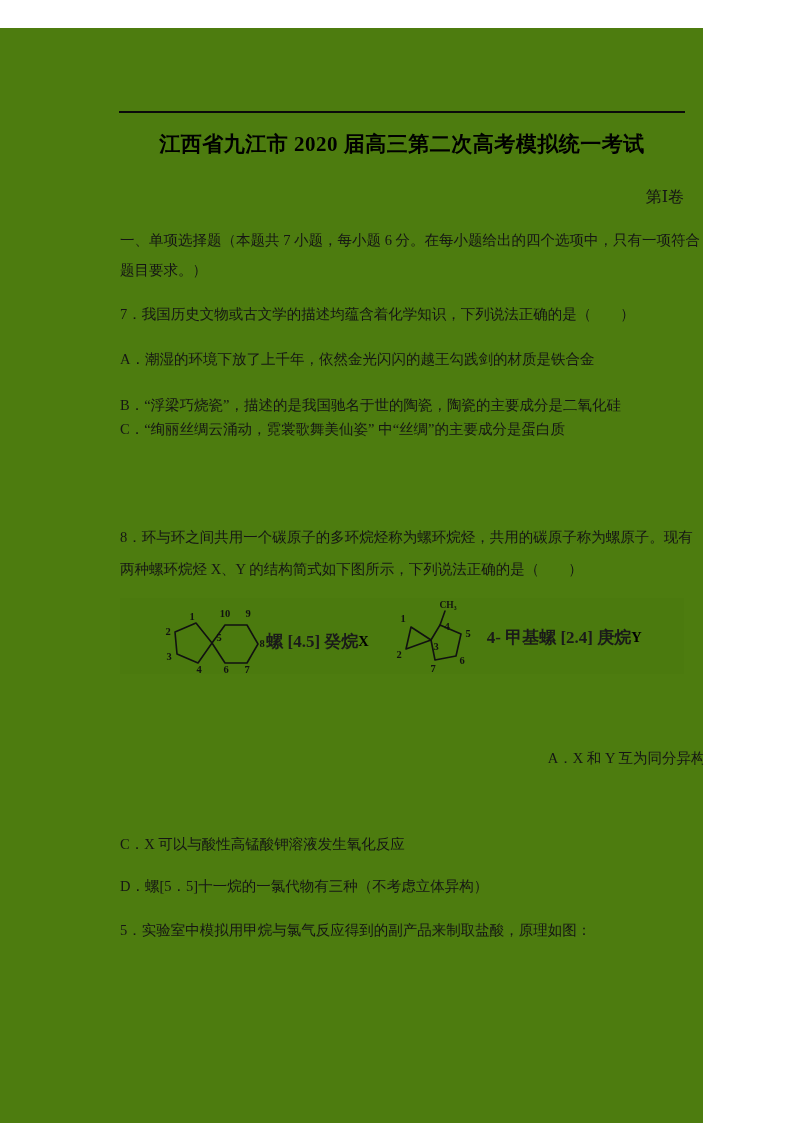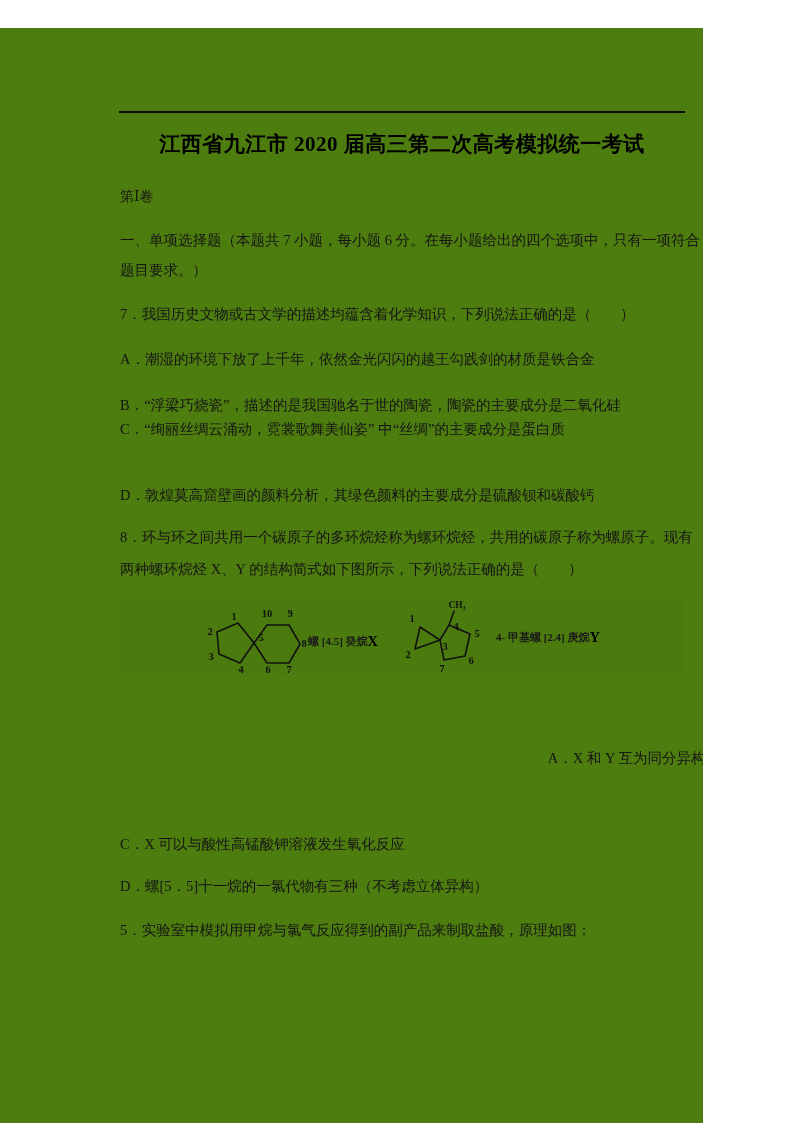--- a/index.html
+++ b/index.html
@@ -21,21 +21,21 @@
     border-top: 2px solid #0a0a0a; height: 0;
   }
   .title {
     position: absolute; top: 99px; left: 120px; width: 564px;
     text-align: center; font-size: 21px; font-weight: bold;
     color: #000; letter-spacing: 0.5px; line-height: 34px;
     white-space: nowrap;
   }
   .volume {
     position: absolute; top: 158px; left: 120px; width: 564px;
-    text-align: left; font-size: 14px; line-height: 22px;
+    text-align: right; font-size: 16px; line-height: 22px;
   }
   .line {
     position: absolute; left: 120px; width: 600px;
     font-size: 14.5px; line-height: 30px; white-space: nowrap;
   }
   .intro1 { top: 197px; }
   .intro2 { top: 227px; }
   .q7stem { top: 271px; }
   .q7a { top: 316px; }
   .q7b { top: 362px; }
@@ -58,21 +58,21 @@
   .ring { fill: none; stroke: #111; stroke-width: 1.6; stroke-linejoin: round; stroke-linecap: round; }
   .atomnum {
     font-family: "Liberation Serif", "DejaVu Serif", serif;
     font-size: 10.5px; fill: #111; font-weight: 600;
   }
   .methyl {
     font-family: "Liberation Serif", "DejaVu Serif", serif;
     font-size: 9.5px; fill: #111; font-weight: 600;
   }
   .caption {
-    font-size: 11px; font-weight: 600; line-height: 17px;
+    font-size: 17px; font-weight: 600; line-height: 17px;
     margin-top: 2px; white-space: nowrap; color: #1a1a1a;
   }
   .letter {
     font-size: 14.5px; font-weight: bold; line-height: 18px;
     margin-top: 1px; color: #000;
   }
 </style>
 </head>
 <body>
 
@@ -84,21 +84,20 @@
 
   <div class="volume">第Ⅰ卷</div>
 
   <div class="line intro1">一、单项选择题（本题共 7 小题，每小题 6 分。在每小题给出的四个选项中，只有一项符合</div>
   <div class="line intro2">题目要求。）</div>
 
   <div class="line q7stem">7．我国历史文物或古文学的描述均蕴含着化学知识，下列说法正确的是（　　）</div>
   <div class="line q7a">A．潮湿的环境下放了上千年，依然金光闪闪的越王勾践剑的材质是铁合金</div>
   <div class="line q7b">B．“浮梁巧烧瓷”，描述的是我国驰名于世的陶瓷，陶瓷的主要成分是二氧化硅</div>
   <div class="line q7c">C．“绚丽丝绸云涌动，霓裳歌舞美仙姿” 中“丝绸”的主要成分是蛋白质</div>
-  <div class="line q7d">D．敦煌莫高窟壁画的颜料分析，其绿色颜料的主要成分是硫酸钡和碳酸钙</div>
 
   <div class="line q8l1">8．环与环之间共用一个碳原子的多环烷烃称为螺环烷烃，共用的碳原子称为螺原子。现有</div>
   <div class="line q8l2">两种螺环烷烃 X、Y 的结构简式如下图所示，下列说法正确的是（　　）</div>
 
   <div class="figure">
 
     <div class="struct">
       <svg width="104" height="68" viewBox="0 0 104 68">
         <path class="ring" d="M50 37 L34 17 L13 26 L15 48 L36 57 Z"></path>
         <path class="ring" d="M50 37 L63 19 L85 19 L96 38 L85 57 L63 57 Z"></path>

